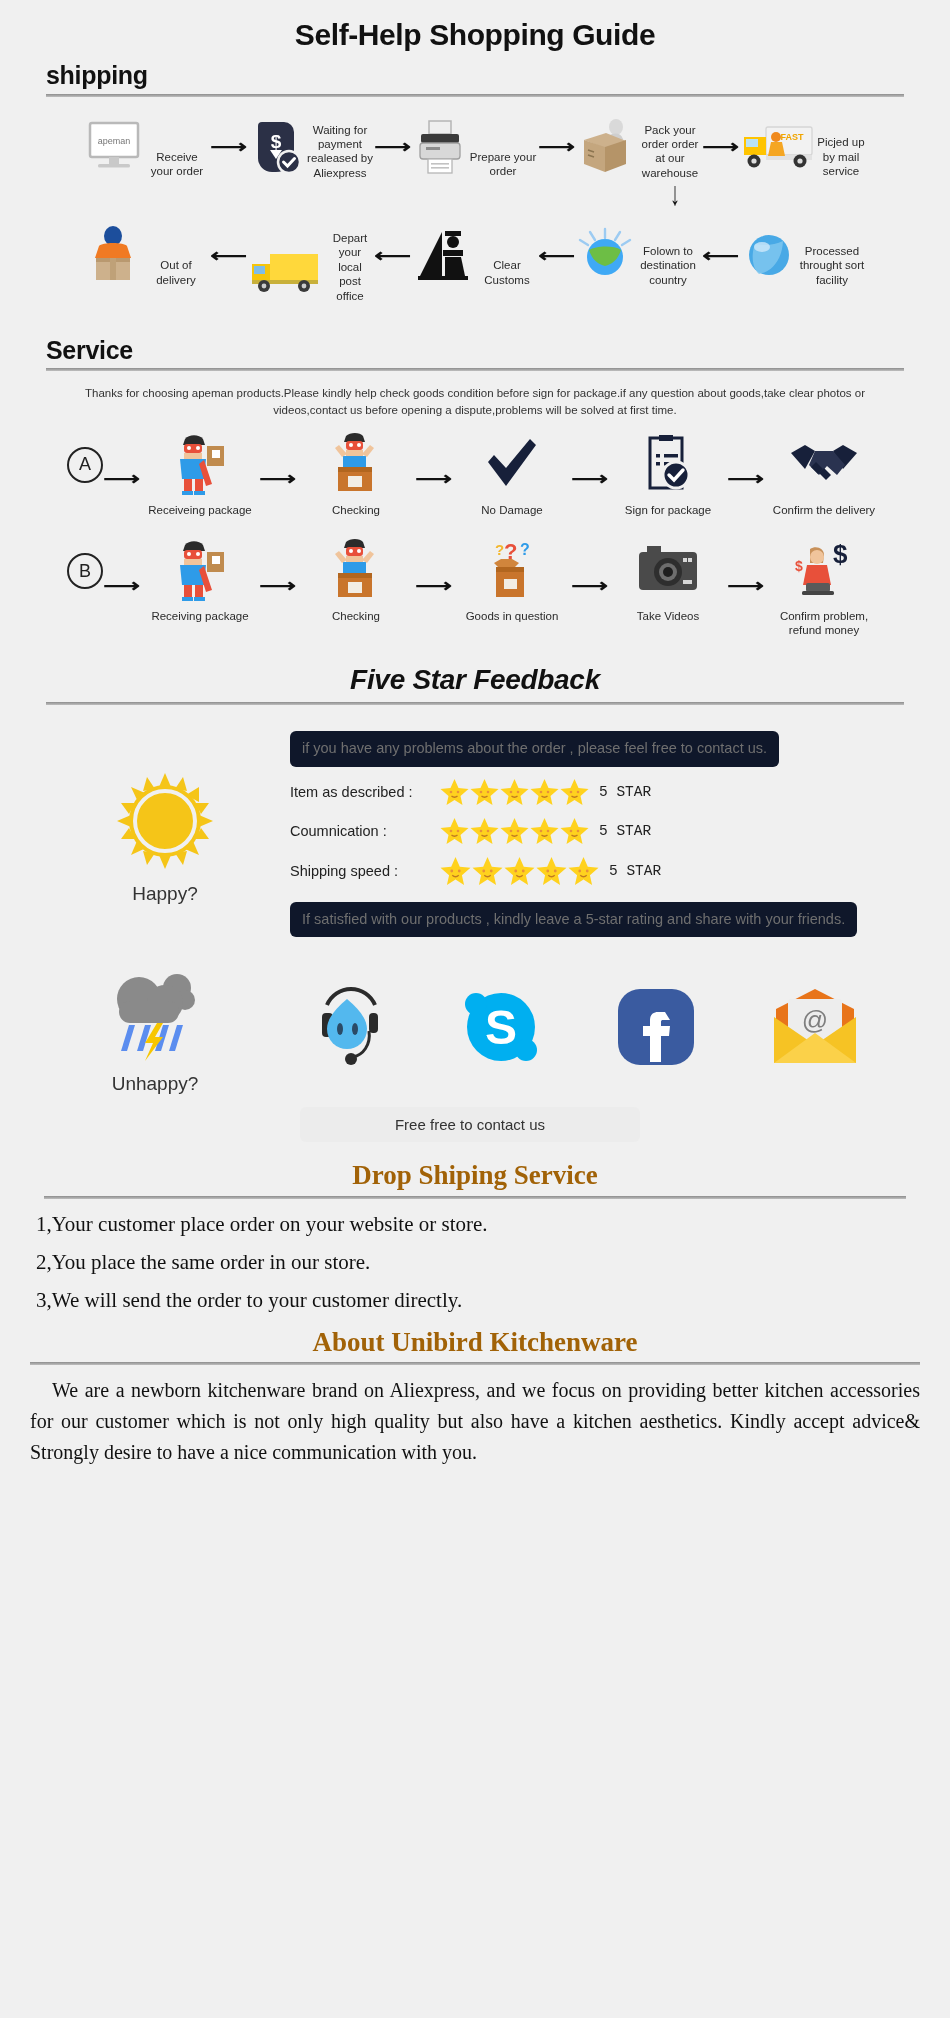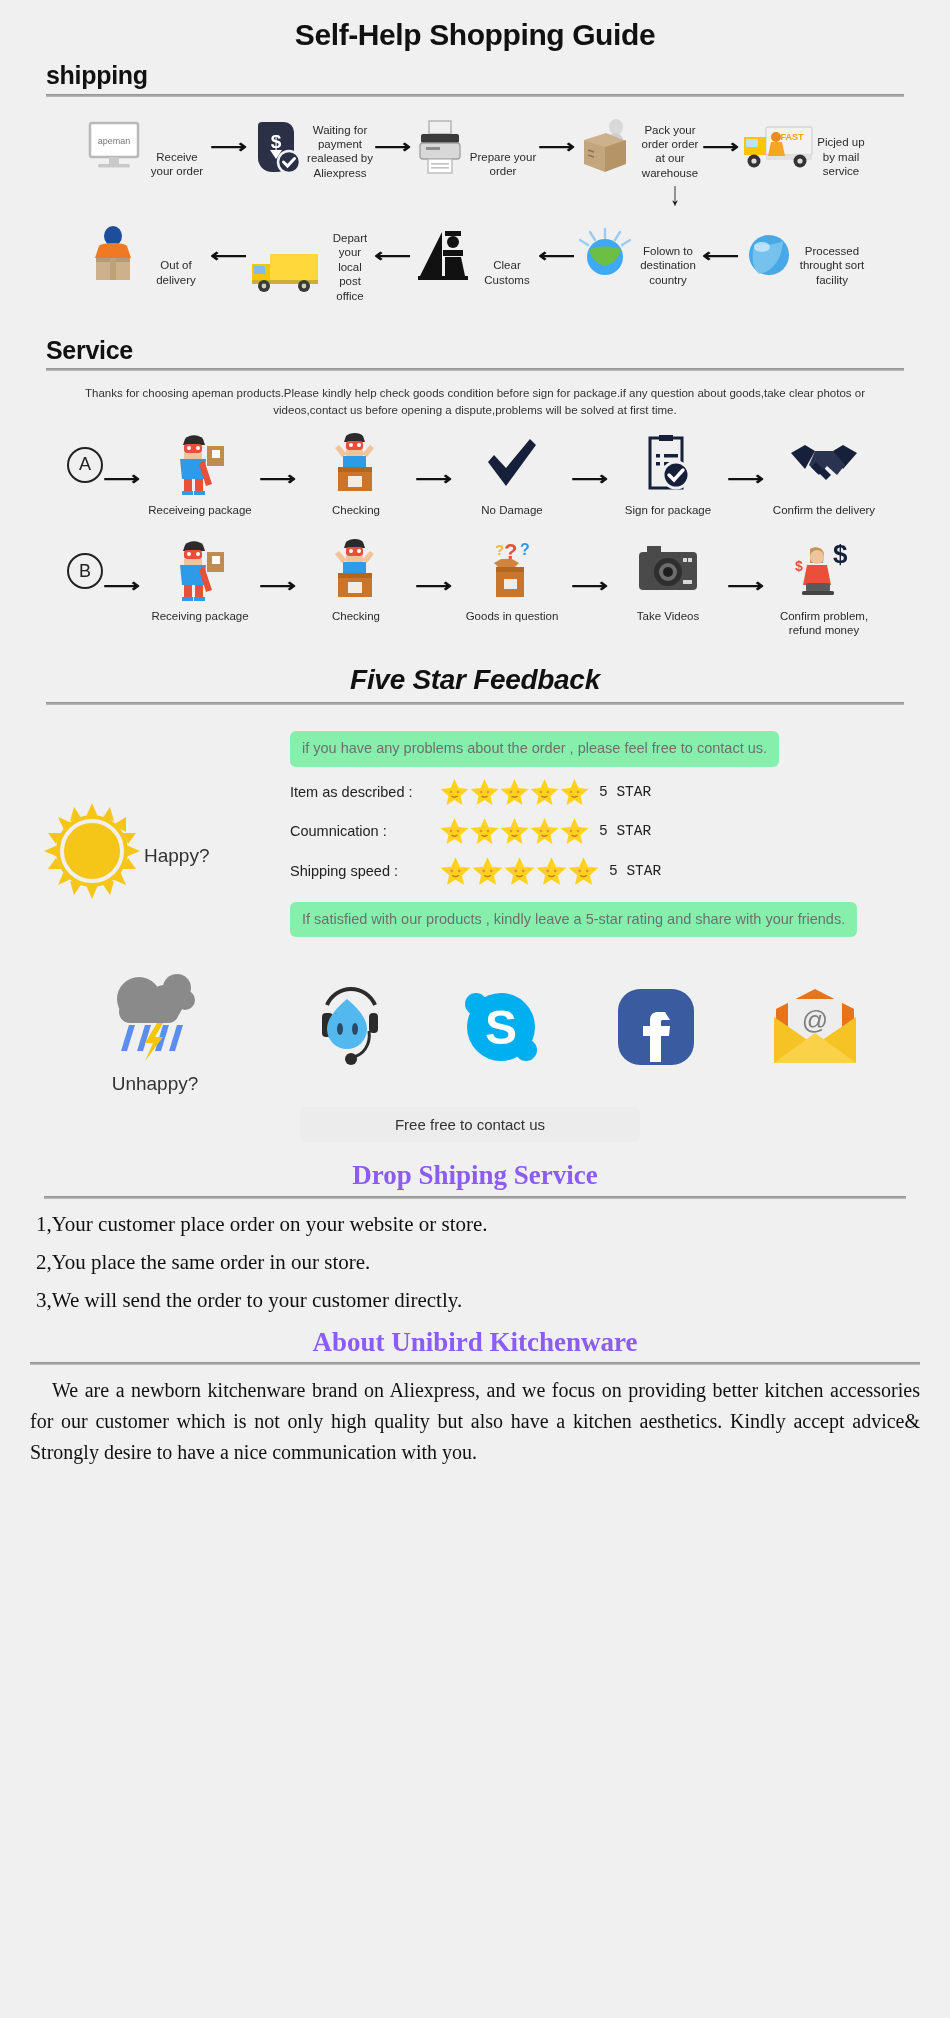--- a/index.html
+++ b/index.html
@@ -28,21 +28,21 @@
     letter-spacing: -0.3px; line-height: 1.1;
   }
   .rule { height: 3px; background: linear-gradient(#8d8d8d,#bfbfbf); margin-top: 4px; }
 
   .center-head {
     text-align: center; font-weight: bold; color: #111;
   }
   .fsf { font-size: 28px; letter-spacing: -0.3px; font-style: italic; }
   .serif-head {
     font-family: "Liberation Serif", serif;
-    font-weight: bold; font-size: 27px; text-align: center; color: #8b5cf6;
+    font-weight: bold; font-size: 27px; text-align: center; color: #a16207;
   }
 
   
   .flow {
     display: flex; align-items: flex-start; justify-content: center;
     margin: 18px 28px 0 28px;
   }
   .step { width: 126px; display: flex; flex-direction: row; align-items: flex-end; }
   .step-ico { height: 64px; display: flex; align-items: center; justify-content: center; }
   .step-lbl {
@@ -72,25 +72,25 @@
   .badge {
     width: 36px; height: 36px; border: 2px solid #222; border-radius: 50%;
     display: flex; align-items: center; justify-content: center;
     font-size: 18px; color: #222; margin-top: 14px;
   }
   .abstep { width: 118px; display: flex; flex-direction: column; align-items: center; }
   .abstep .step-ico { height: 62px; }
 
   
   .fb { display: flex; margin: 22px 40px 0 40px; }
-  .fb-left { width: 250px; display: flex; flex-direction: row; align-items: center; padding-top: 42px; }
+  .fb-left { width: 250px; display: flex; flex-direction: column; align-items: center; padding-top: 42px; }
   .mood-lbl { font-size: 19px; color: #333; margin-top: 6px; }
   .fb-right { flex: 1; padding-top: 4px; }
   .bubble {
-    background: #86efac; border-radius: 6px; color: #6f6f6f;
+    background: #0f172a; border-radius: 6px; color: #6f6f6f;
     font-size: 14.5px; line-height: 1.5; padding: 7px 12px; display: inline-block;
   }
   .rate-row { display: flex; align-items: center; margin-top: 11px; }
   .rate-lbl { width: 150px; font-size: 14.5px; color: #222; }
   .stars { display: flex; gap: 1px; }
   .rate-val { font-size: 14.5px; color: #222; margin-left: 10px; font-family: Liberation Mono, monospace; }
 
   
   .contact-row { display: flex; align-items: center; margin: 26px 40px 0 40px; }
   .contact-left { width: 230px; display: flex; flex-direction: column; align-items: center; }

